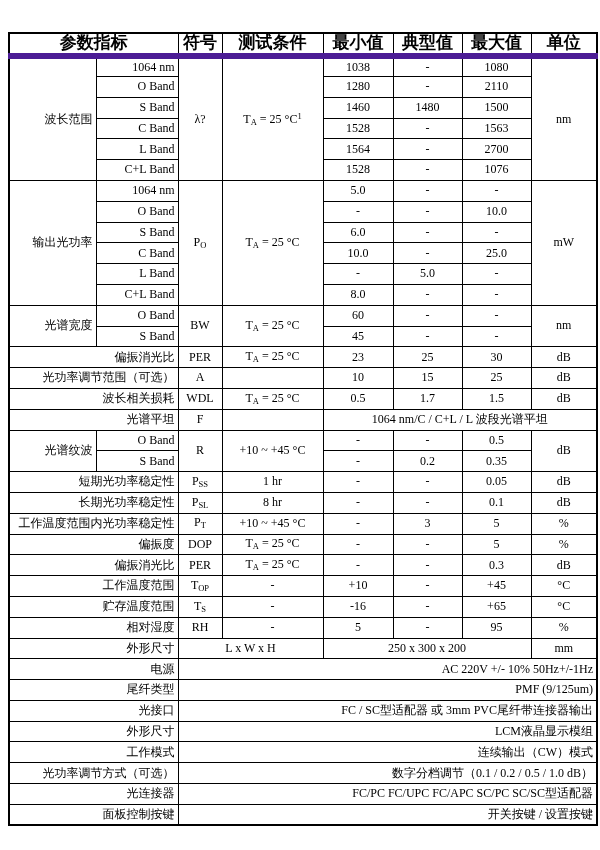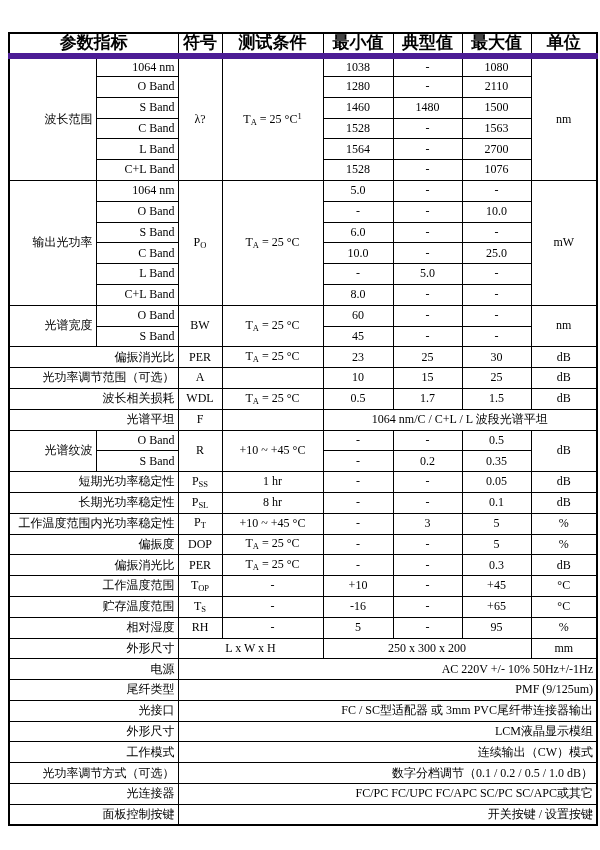--- a/index.html
+++ b/index.html
@@ -324,21 +324,21 @@
         <tr>
           <td colspan="2" class="al">工作模式</td>
           <td colspan="6" class="al">连续输出（CW）模式</td>
         </tr>
         <tr>
           <td colspan="2" class="al">光功率调节方式（可选）</td>
           <td colspan="6" class="al">数字分档调节（0.1 / 0.2 / 0.5 / 1.0 dB）</td>
         </tr>
         <tr>
           <td colspan="2" class="al">光连接器</td>
-          <td colspan="6" class="al">FC/PC FC/UPC FC/APC SC/PC SC/APC或其它</td>
+          <td colspan="6" class="al">FC/PC FC/UPC FC/APC SC/PC SC/SC型适配器</td>
         </tr>
         <tr>
           <td colspan="2" class="al">面板控制按键</td>
           <td colspan="6" class="al">开关按键 / 设置按键</td>
         </tr>
       </tbody>
   </table>
 </div>
 
 </body></html>

